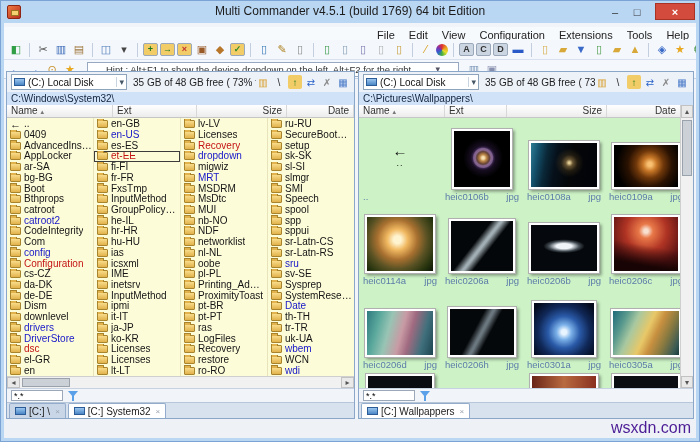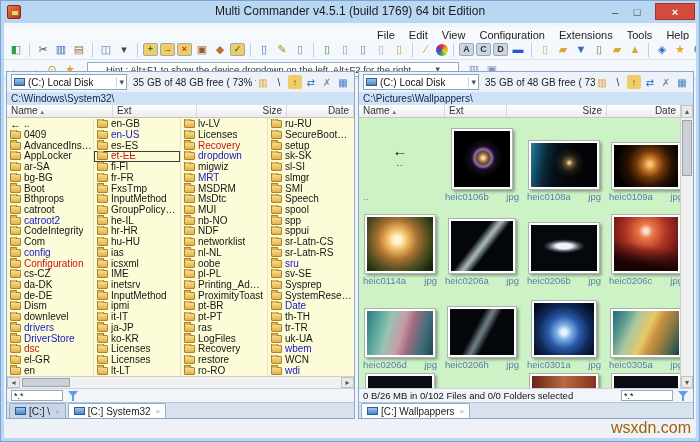--- a/index.html
+++ b/index.html
@@ -140,21 +140,21 @@
   .funnel::after { content:''; position:absolute; left:5px; top:6px; width:2px; height:5px; background:#5aa0e8; }
   .tabsrow { position:absolute; left:0; right:0; bottom:0; height:16px; background:#d8e2ef;
              border-top:1px solid #b8c6da; display:flex; align-items:flex-end; padding-left:2px; gap:2px; }
   .tab { height:15px; display:inline-flex; align-items:center; gap:3px; padding:0 5px;
          background:#c9d6e8; border:1px solid #94accc; border-bottom:none; font-size:10px; color:#1a1a1a;
          border-radius:2px 2px 0 0; }
   .tab.active { background:#fff; }
   .tab .x { font-size:8px; color:#9aa4b2; margin-left:2px; }
   
   .bottomstrip { position:absolute; left:0; right:0; bottom:0; height:19px; background:#eef2f7; }
-  .watermark { position:absolute; right:5px; bottom:1px; font-size:16px; color:#a16207; }
+  .watermark { position:absolute; right:5px; bottom:1px; font-size:16px; color:#4c1d95; }
 </style>
 </head>
 <body>
 
 <div class="window">
   <div class="titlebar">
     <span class="appicon"></span>
     <span class="title">Multi Commander v4.5.1 (build 1769) 64 bit Edition</span>
     <span class="winbtn btn-min">–</span>
     <span class="winbtn btn-max">□</span>
@@ -854,21 +854,20 @@
           </div>
           <div class="cell">
             <div class="thumbwrap" style="align-items: flex-start;">
               <div class="frame">
                 <div class="p2"></div>
               </div>
             </div>
           </div>
         </div>
       <div class="statusbar">
-        <span class="st">0 B/26 MB in 0/102 Files and 0/0 Folders selected</span>
         <input class="filter" value="*.*" style="">
         <span class="funnel"></span>
       </div>
       <div class="tabsrow" id="r-tabs">
           <span class="tab active">
             <span class="dico"></span>
             <span>[C:] Wallpappers</span>
             <span class="x">×</span>
           </span>
         </div>

